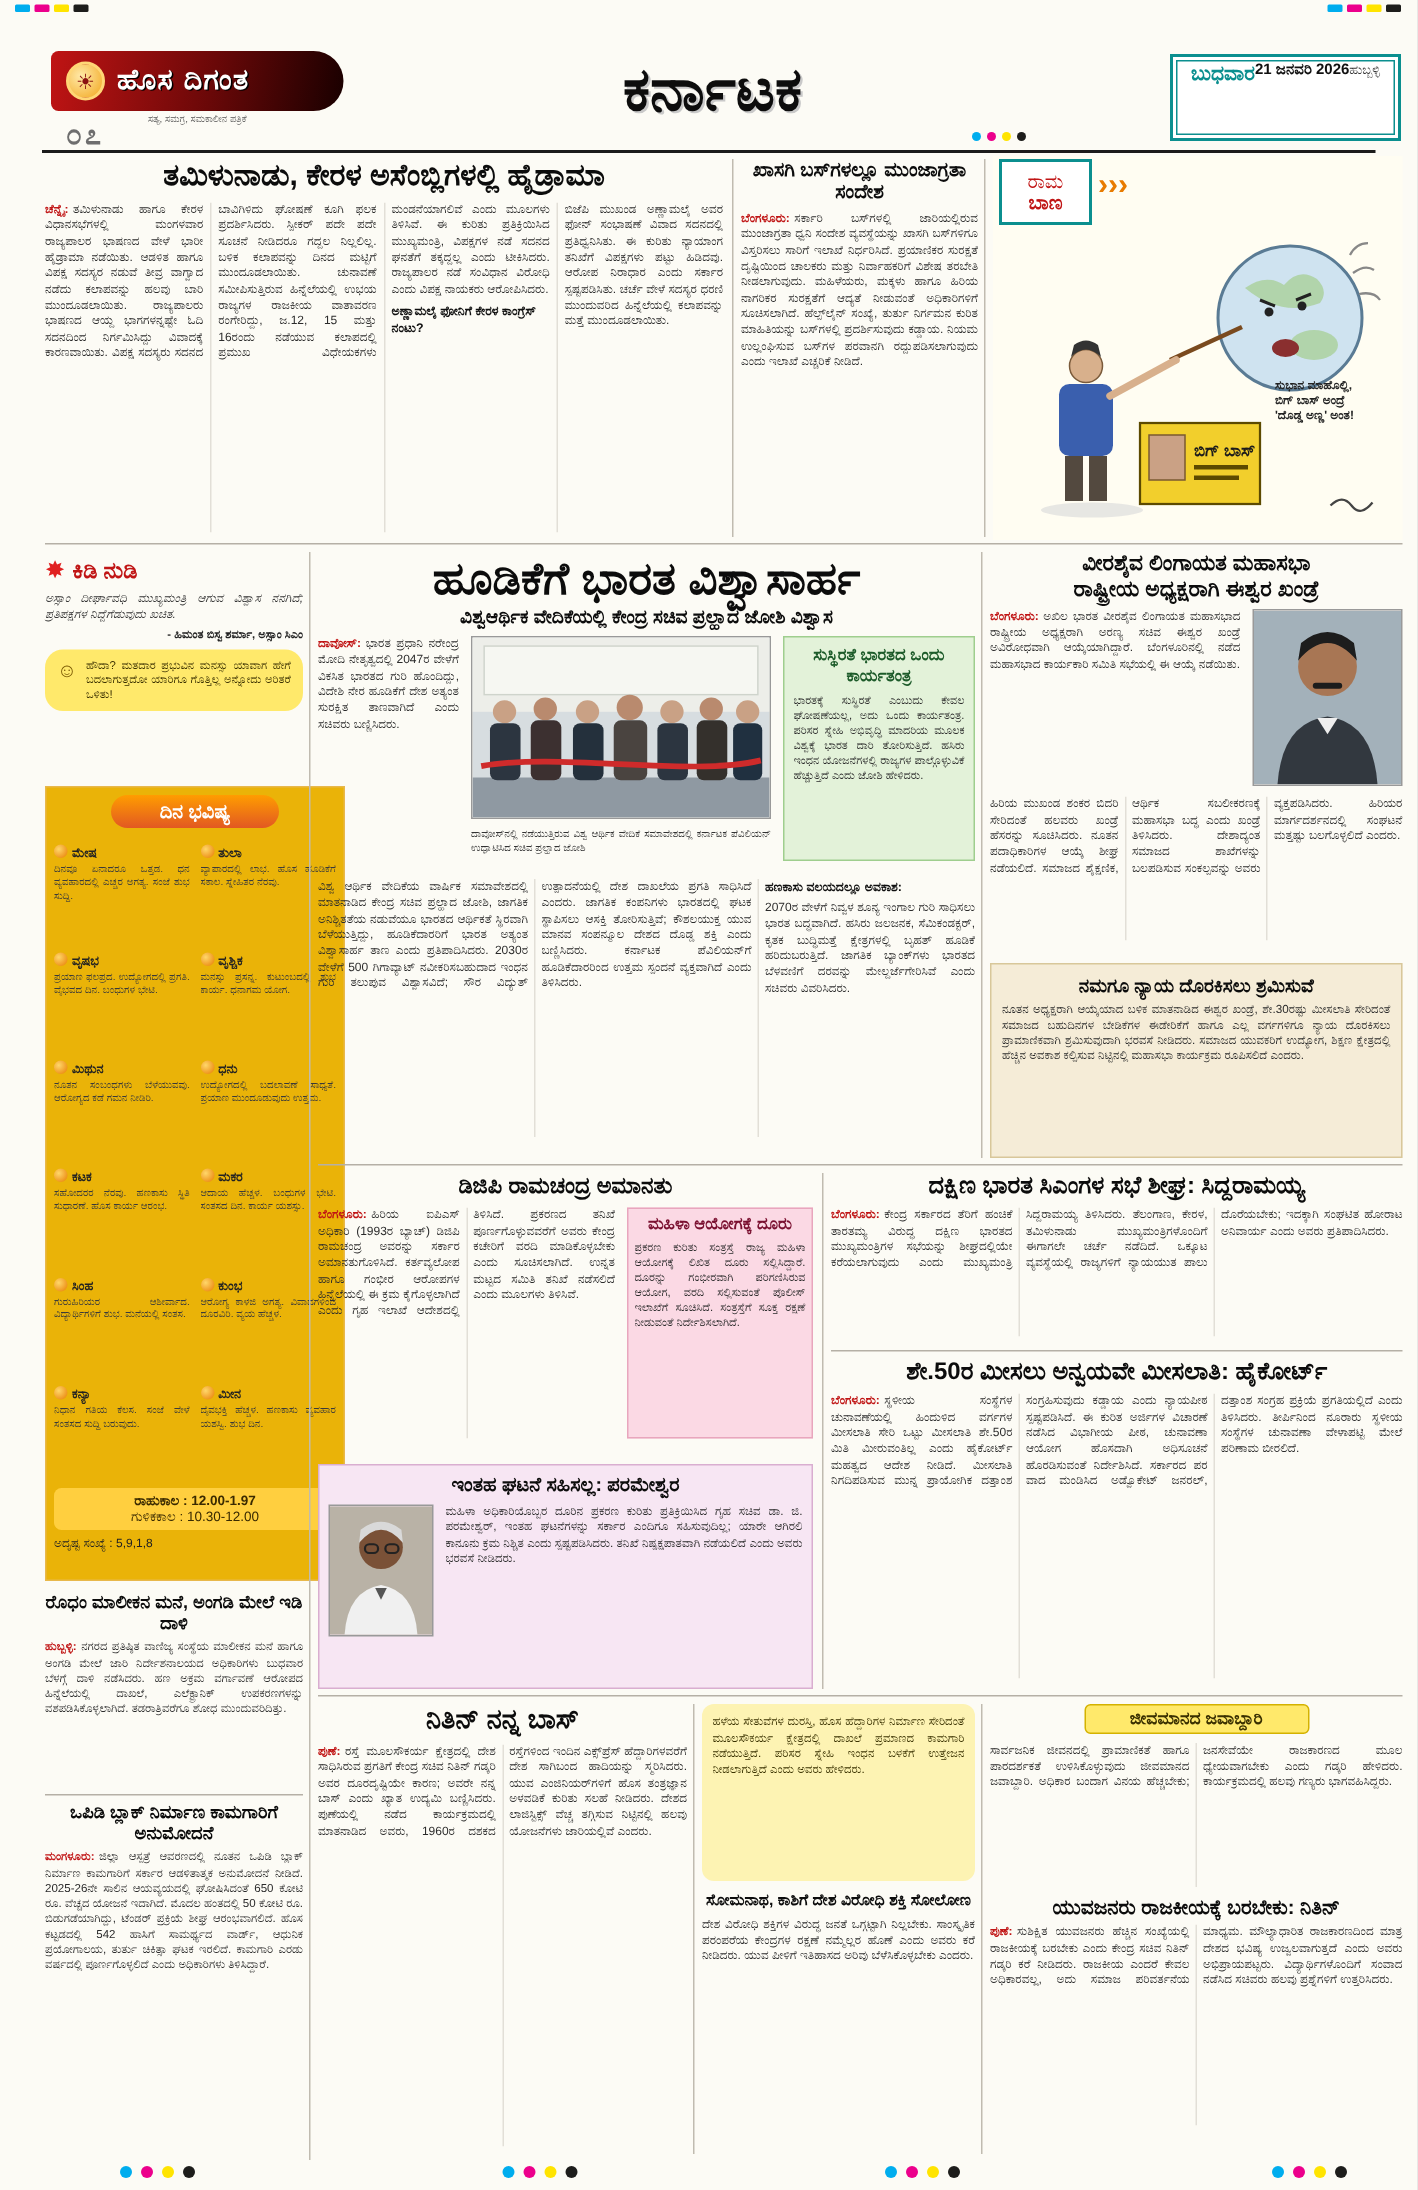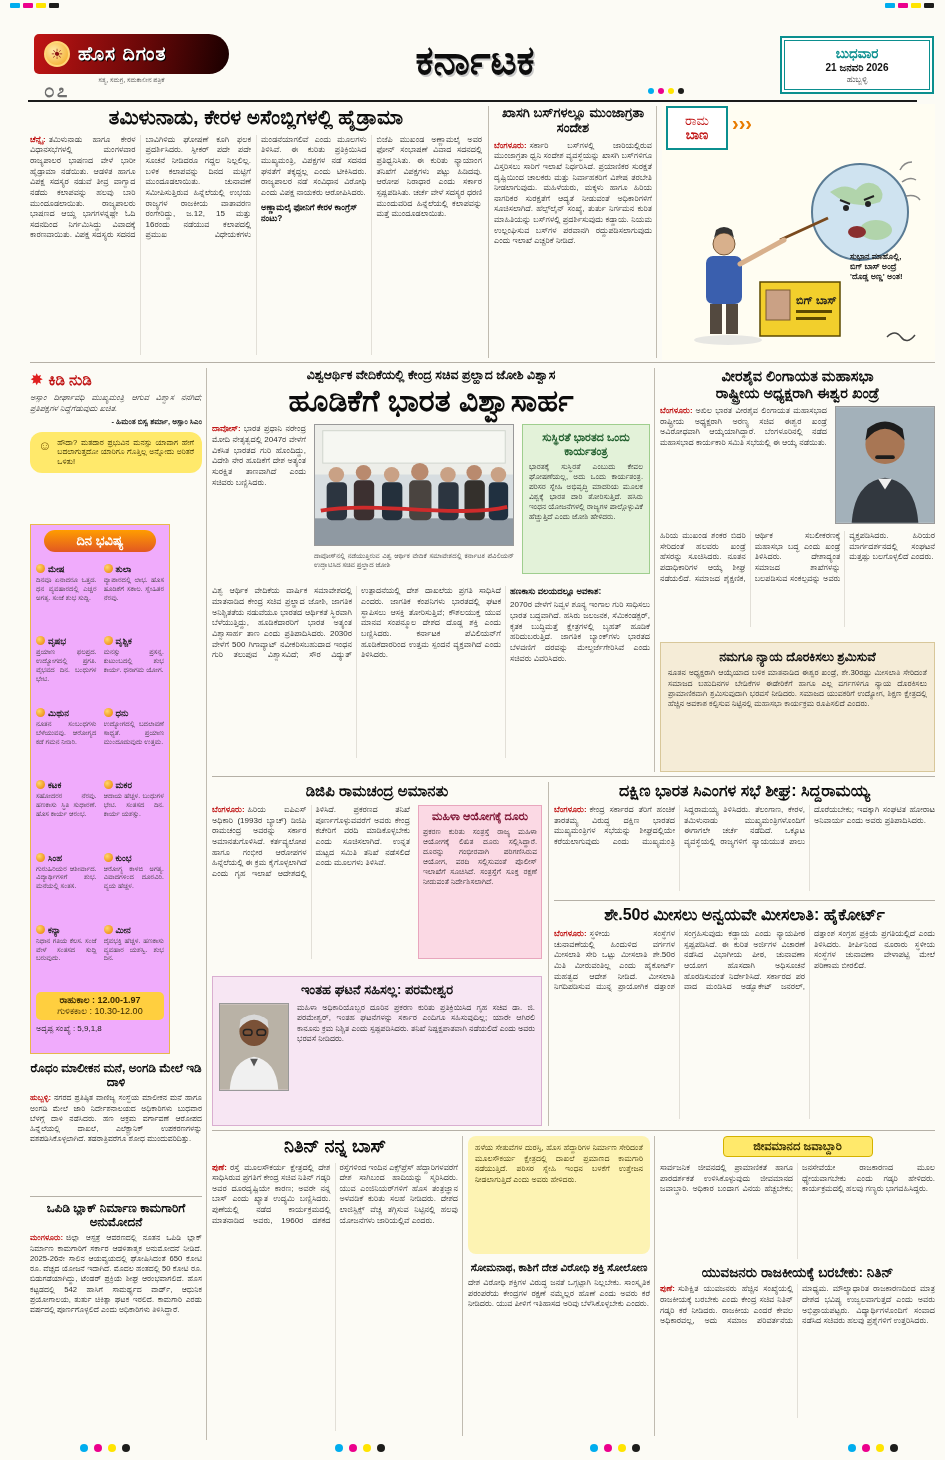--- a/index.html
+++ b/index.html
@@ -50,21 +50,21 @@
     <div class="abs" style="left:34px;top:76px;width:195px;text-align:center;font-size:6.5px;color:#555">ಸತ್ಯ, ಸಮಗ್ರ, ಸಮಕಾಲೀನ ಪತ್ರಿಕೆ</div>
     <div class="abs" style="left:44px;top:80px;font-size:19px;font-weight:700;color:#6e6e6e;letter-spacing:2px">೦೭</div>
     <div class="abs" style="left:310px;top:38px;width:330px;text-align:center;font-size:40px;font-weight:700;color:#0d0d0d;text-shadow:1.5px 1.5px 0 #c9c9c9">ಕರ್ನಾಟಕ</div>
     <div class="abs regrp" style="left:648px;top:88px;gap:4px">
       <span class="dot cyn" style="width:6px;height:6px"></span>
       <span class="dot mgn" style="width:6px;height:6px"></span>
       <span class="dot ylw" style="width:6px;height:6px"></span>
       <span class="dot blk" style="width:6px;height:6px"></span>
     </div>
     <div class="abs" style="left:780px;top:36px;width:154px;height:58px;border:2px solid #0b8f8f;padding:2px;background:#fff">
-      <div style="border:1px solid #0b8f8f;height:100%;display:flex;flex-direction:column;align-items:center;justify-content:center">
+      <div style="border:1px solid #0b8f8f;height:100%;display:flex;flex-direction:row;justify-content:center">
         <div style="color:#0b8f8f;font-weight:700;font-size:13.5px">ಬುಧವಾರ</div>
         <div style="font-weight:700;font-size:10px;color:#101010">21 ಜನವರಿ 2026</div>
         <div style="font-size:8.5px;color:#333">ಹುಬ್ಬಳ್ಳಿ</div>
       </div>
     </div>
     <div class="abs" style="left:28px;top:100px;width:889px;height:2px;background:#1b1b1b"></div>
   </div>
 
   <div class="abs" style="left:30px;top:106px;width:452px;height:252px">
     <div class="hl" style="font-size:20px">ತಮಿಳುನಾಡು, ಕೇರಳ ಅಸೆಂಬ್ಲಿಗಳಲ್ಲಿ ಹೈಡ್ರಾಮಾ</div>
@@ -129,21 +129,21 @@
       <span style="color:#c01515;font-weight:700;font-size:15px">ಕಿಡಿ ನುಡಿ</span>
     </div>
     <div style="font-size:8px;font-style:italic;color:#333;margin-top:4px;text-align:justify;line-height:1.35">ಅಸ್ಸಾಂ ದೀರ್ಘಾವಧಿ ಮುಖ್ಯಮಂತ್ರಿ ಆಗುವ ವಿಶ್ವಾಸ ನನಗಿದೆ; ಪ್ರತಿಪಕ್ಷಗಳ ನಿದ್ದೆಗೆಡುವುದು ಖಚಿತ.</div>
     <div style="font-size:7.5px;font-weight:700;color:#222;text-align:right;margin-top:2px">- ಹಿಮಂತ ಬಿಸ್ವ ಶರ್ಮಾ, ಅಸ್ಸಾಂ ಸಿಎಂ</div>
     <div style="background:#ffe96b;border-radius:12px;padding:6px 8px;margin-top:5px;display:flex;gap:6px;align-items:flex-start">
       <span style="color:#7a5800;font-size:13px">☺</span>
       <span style="font-size:7.6px;line-height:1.3;text-align:justify;color:#3a3000">ಹೌದಾ? ಮತದಾರ ಪ್ರಭುವಿನ ಮನಸ್ಸು ಯಾವಾಗ ಹೇಗೆ ಬದಲಾಗುತ್ತದೋ ಯಾರಿಗೂ ಗೊತ್ತಿಲ್ಲ ಅನ್ನೋದು ಅರಿತರೆ ಒಳಿತು!</span>
     </div>
   </div>
 
-  <div class="abs" style="left:30px;top:524px;width:140px;height:530px;background:#f0abfc;border:1px solid #e8b84b;padding:5px">
+  <div class="abs" style="left:30px;top:524px;width:200px;height:530px;background:#eab308;border:1px solid #e8b84b;padding:5px">
     <div style="width:112px;margin:0 auto;background:linear-gradient(#ff9d00,#e25822);color:#fff;font-weight:700;font-size:13px;text-align:center;border-radius:13px;padding:3px 0">ದಿನ ಭವಿಷ್ಯ</div>
     <div class="zgrid" style="height:428px;margin-top:6px">
       <div>
           <div><span class="zi"></span><span class="zn">ಮೇಷ</span></div>
           <div class="zt">ದಿನವೂ ಏನಾದರೂ ಒತ್ತಡ. ಧನ ವ್ಯವಹಾರದಲ್ಲಿ ಎಚ್ಚರ ಅಗತ್ಯ. ಸಂಜೆ ಶುಭ ಸುದ್ದಿ.</div>
         </div>
       <div>
           <div><span class="zi"></span><span class="zn">ವೃಷಭ</span></div>
           <div class="zt">ಪ್ರಯಾಣ ಫಲಪ್ರದ. ಉದ್ಯೋಗದಲ್ಲಿ ಪ್ರಗತಿ. ವೈಭವದ ದಿನ. ಬಂಧುಗಳ ಭೇಟಿ.</div>
         </div>
@@ -190,22 +190,22 @@
     </div>
     <div style="background:#ffcf3f;border-radius:5px;margin-top:6px;padding:3px 4px;text-align:center">
       <div style="font-size:9px;font-weight:700;color:#3a2a00">ರಾಹುಕಾಲ : 12.00-1.97</div>
       <div style="font-size:9px;font-weight:400;color:#3a2a00">ಗುಳಿಕಕಾಲ : 10.30-12.00</div>
     </div>
     <div style="font-size:8px;font-weight:400;text-align:left;margin-top:4px;color:#222">ಅದೃಷ್ಟ ಸಂಖ್ಯೆ : 5,9,1,8</div>
   </div>
 
   <div class="vr" style="left:206px;top:368px;height:1072px"></div>
   <div class="abs" style="left:212px;top:368px;width:438px;height:404px">
+    <div class="hl" style="font-size:30px;margin-top:2px">ಹೂಡಿಕೆಗೆ ಭಾರತ ವಿಶ್ವಾಸಾರ್ಹ</div>
     <div class="hl" style="font-size:12.5px">ವಿಶ್ವಆರ್ಥಿಕ ವೇದಿಕೆಯಲ್ಲಿ ಕೇಂದ್ರ ಸಚಿವ ಪ್ರಲ್ಹಾದ ಜೋಶಿ ವಿಶ್ವಾಸ</div>
-    <div class="hl" style="font-size:30px;margin-top:2px">ಹೂಡಿಕೆಗೆ ಭಾರತ ವಿಶ್ವಾಸಾರ್ಹ</div>
     <div style="display:flex;gap:8px;margin-top:6px;height:156px">
       <div class="bt" style="width:94px;height:156px">
         <span class="dl">ದಾವೋಸ್:</span><span>ಭಾರತ ಪ್ರಧಾನಿ ನರೇಂದ್ರ ಮೋದಿ ನೇತೃತ್ವದಲ್ಲಿ 2047ರ ವೇಳೆಗೆ ವಿಕಸಿತ ಭಾರತದ ಗುರಿ ಹೊಂದಿದ್ದು, ವಿದೇಶಿ ನೇರ ಹೂಡಿಕೆಗೆ ದೇಶ ಅತ್ಯಂತ ಸುರಕ್ಷಿತ ತಾಣವಾಗಿದೆ ಎಂದು ಸಚಿವರು ಬಣ್ಣಿಸಿದರು.</span>
       </div>
       <div style="width:200px">
         <svg width="200" height="122" viewBox="0 0 204 126" preserveAspectRatio="none" style="border:1px solid #999">
           <rect width="204" height="126" fill="#d7dde0"></rect>
           <rect width="204" height="52" fill="#edeee9"></rect>
           <rect x="8" y="6" width="188" height="34" fill="#f6f7f2" stroke="#cfd4cc"></rect>
           <rect y="98" width="204" height="28" fill="#8f99a2"></rect>

